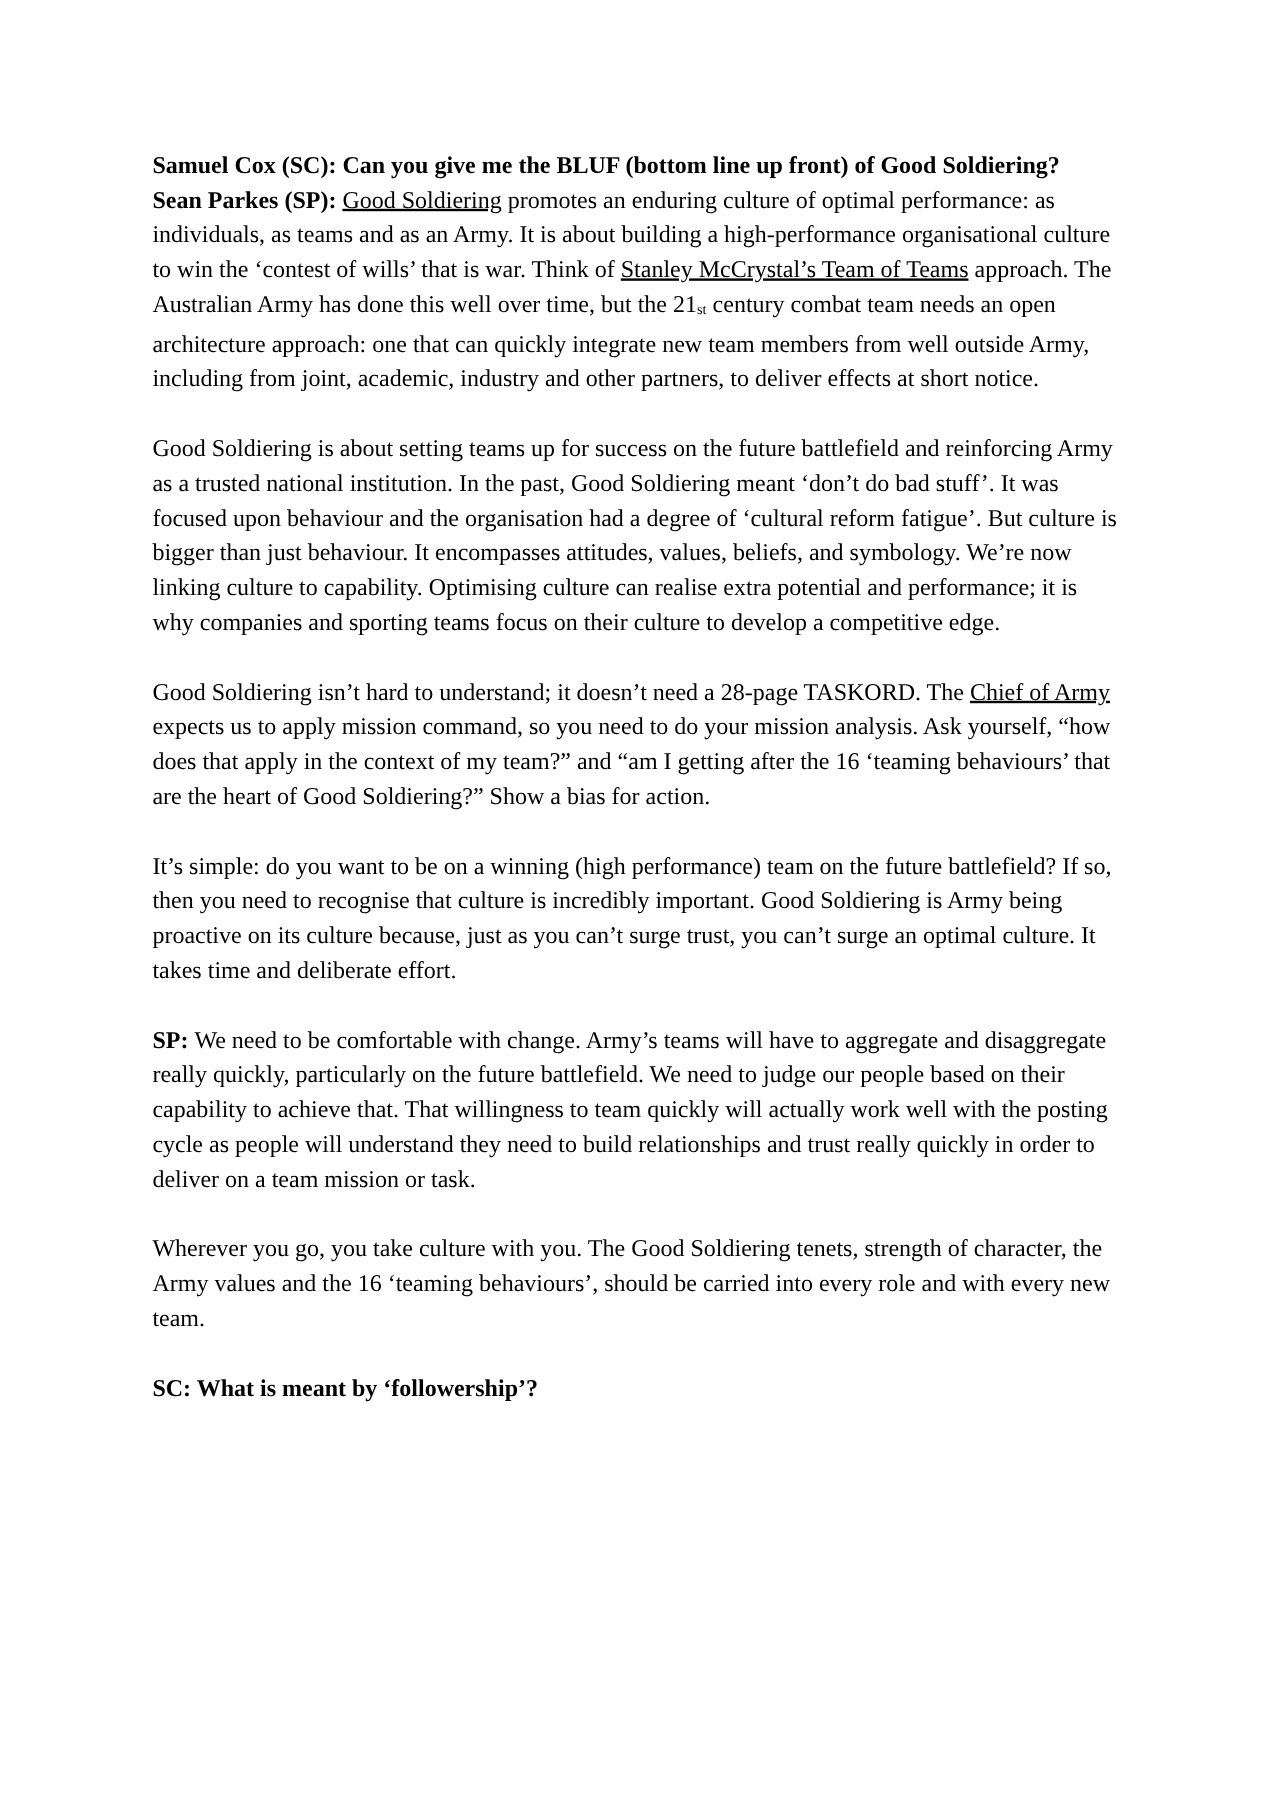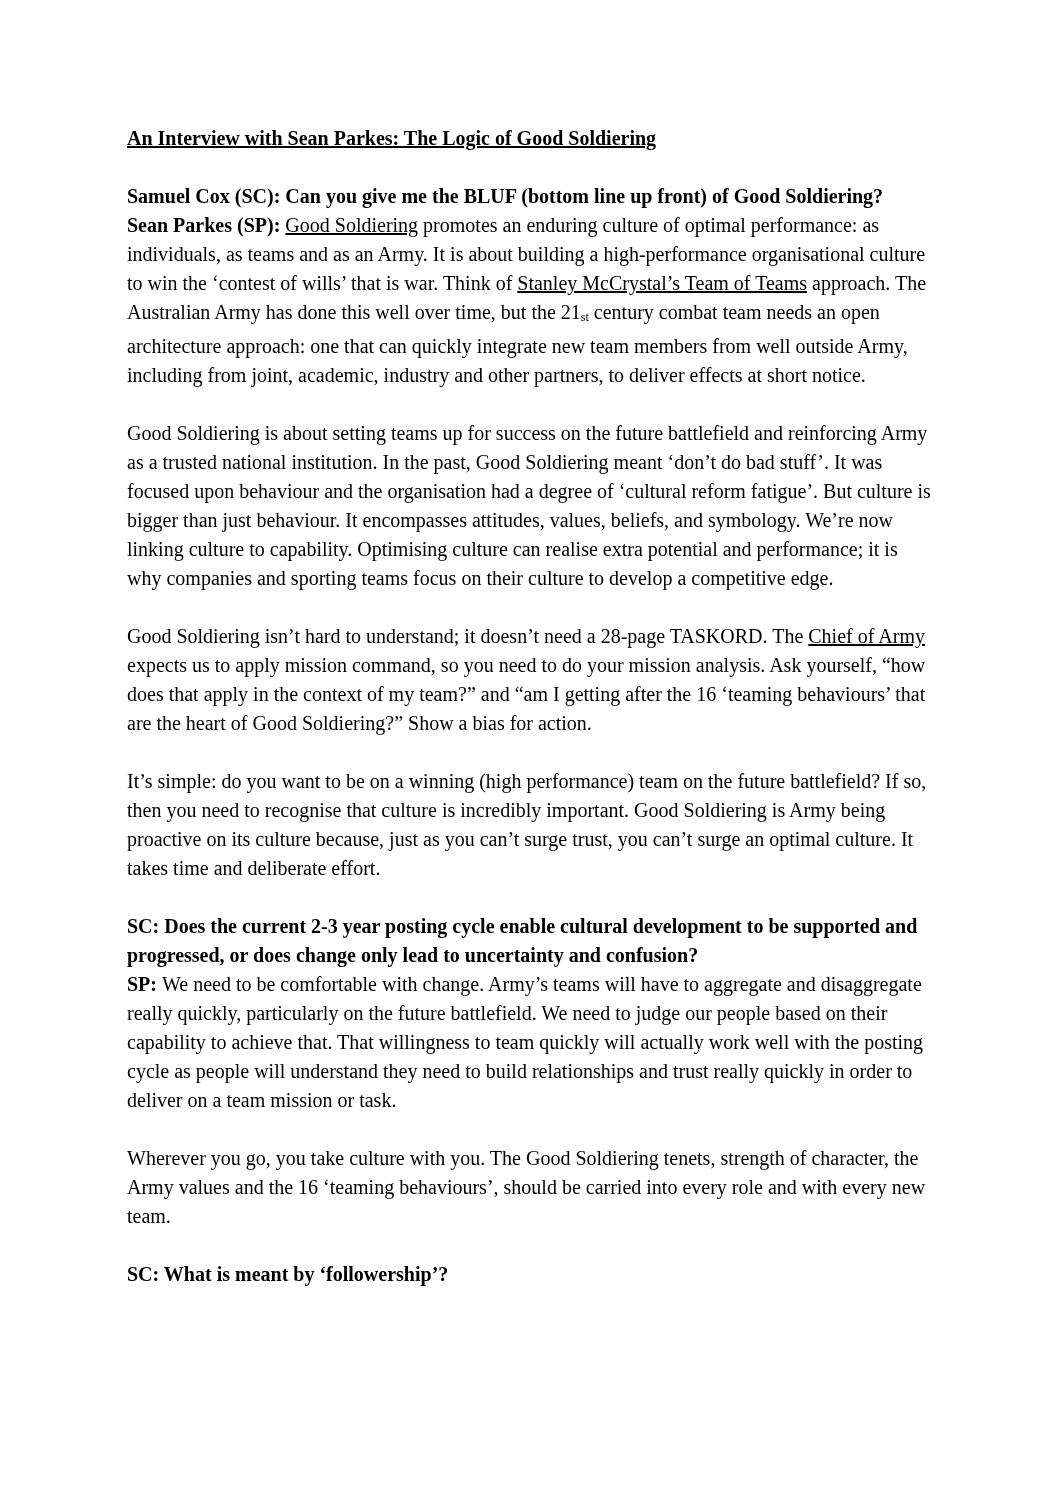--- a/index.html
+++ b/index.html
@@ -34,37 +34,35 @@
   a.run { color: inherit; cursor: pointer; }
   .sub {
     font-size: 12px;
     vertical-align: -2px;
   }
 </style>
 </head>
 <body>
 
 <div class="page">
-  <h1 class="title">An Interview with Sean Parkes: The Logic of Good Soldiering</h1>
   <div id="doc-body">
       <div class="block">
         <p class="para"><span class="run b">Samuel Cox (SC): Can you give me the BLUF (bottom line up front) of Good Soldiering?</span></p>
         <p class="para"><span class="run b">Sean Parkes (SP): </span><a class="run u">Good Soldiering</a><span class="run"> promotes an enduring culture of optimal performance: as individuals, as teams and as an Army. It is about building a high-performance organisational culture to win the ‘contest of wills’ that is war. Think of </span><a class="run u">Stanley McCrystal’s Team of Teams</a><span class="run"> approach. The Australian Army has done this well over time, but the 21</span><span class="run sub">st</span><span class="run"> century combat team needs an open architecture approach: one that can quickly integrate new team members from well outside Army, including from joint, academic, industry and other partners, to deliver effects at short notice.</span></p>
       </div>
       <div class="block">
         <p class="para"><span class="run">Good Soldiering is about setting teams up for success on the future battlefield and reinforcing Army as a trusted national institution. In the past, Good Soldiering meant ‘don’t do bad stuff’. It was focused upon behaviour and the organisation had a degree of ‘cultural reform fatigue’. But culture is bigger than just behaviour. It encompasses attitudes, values, beliefs, and symbology. We’re now linking culture to capability. Optimising culture can realise extra potential and performance; it is why companies and sporting teams focus on their culture to develop a competitive edge.</span></p>
       </div>
       <div class="block">
         <p class="para"><span class="run">Good Soldiering isn’t hard to understand; it doesn’t need a 28-page TASKORD. The </span><a class="run u blue">Chief of Army</a><span class="run"> expects us to apply mission command, so you need to do your mission analysis. Ask yourself, “how does that apply in the context of my team?” and “am I getting after the 16 ‘teaming behaviours’ that are the heart of Good Soldiering?” Show a bias for action.</span></p>
       </div>
       <div class="block">
         <p class="para"><span class="run">It’s simple: do you want to be on a winning (high performance) team on the future battlefield? If so, then you need to recognise that culture is incredibly important. Good Soldiering is Army being proactive on its culture because, just as you can’t surge trust, you can’t surge an optimal culture. It takes time and deliberate effort.</span></p>
       </div>
       <div class="block">
-        <p class="para"><span class="run b">SC: Does the current 2-3 year posting cycle enable cultural development to be supported and progressed, or does change only lead to uncertainty and confusion?</span></p>
         <p class="para"><span class="run b">SP: </span><span class="run">We need to be comfortable with change. Army’s teams will have to aggregate and disaggregate really quickly, particularly on the future battlefield. We need to judge our people based on their capability to achieve that. That willingness to team quickly will actually work well with the posting cycle as people will understand they need to build relationships and trust really quickly in order to deliver on a team mission or task.</span></p>
       </div>
       <div class="block">
         <p class="para"><span class="run">Wherever you go, you take culture with you. The Good Soldiering tenets, strength of character, the Army values and the 16 ‘teaming behaviours’, should be carried into every role and with every new team.</span></p>
       </div>
       <div class="block">
         <p class="para"><span class="run b">SC: What is meant by ‘followership’?</span></p>
       </div>
     </div>
 </div>

